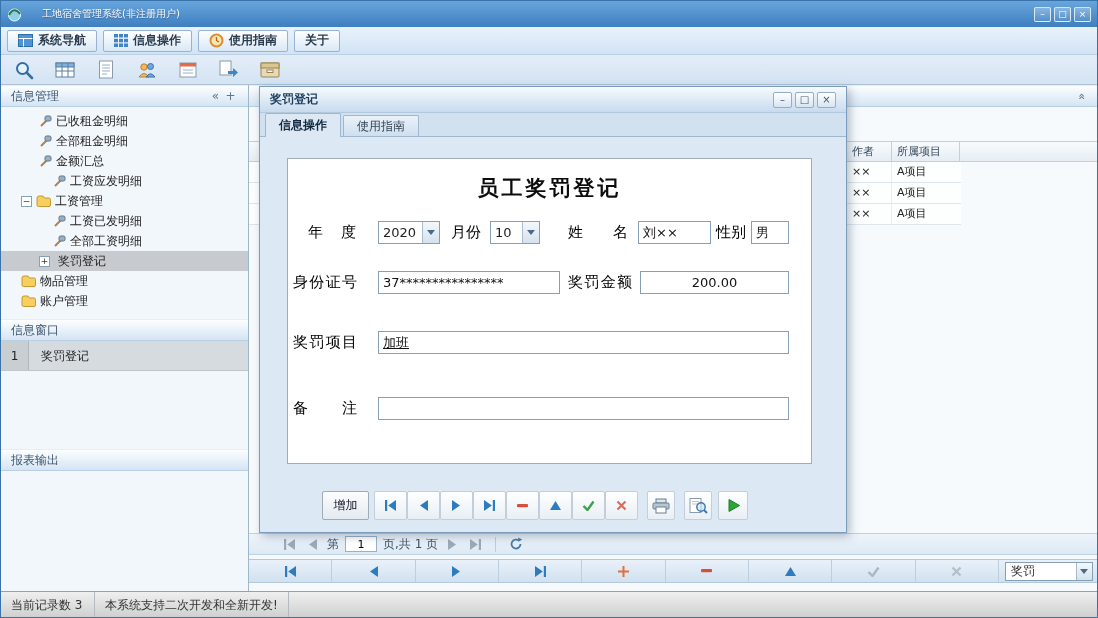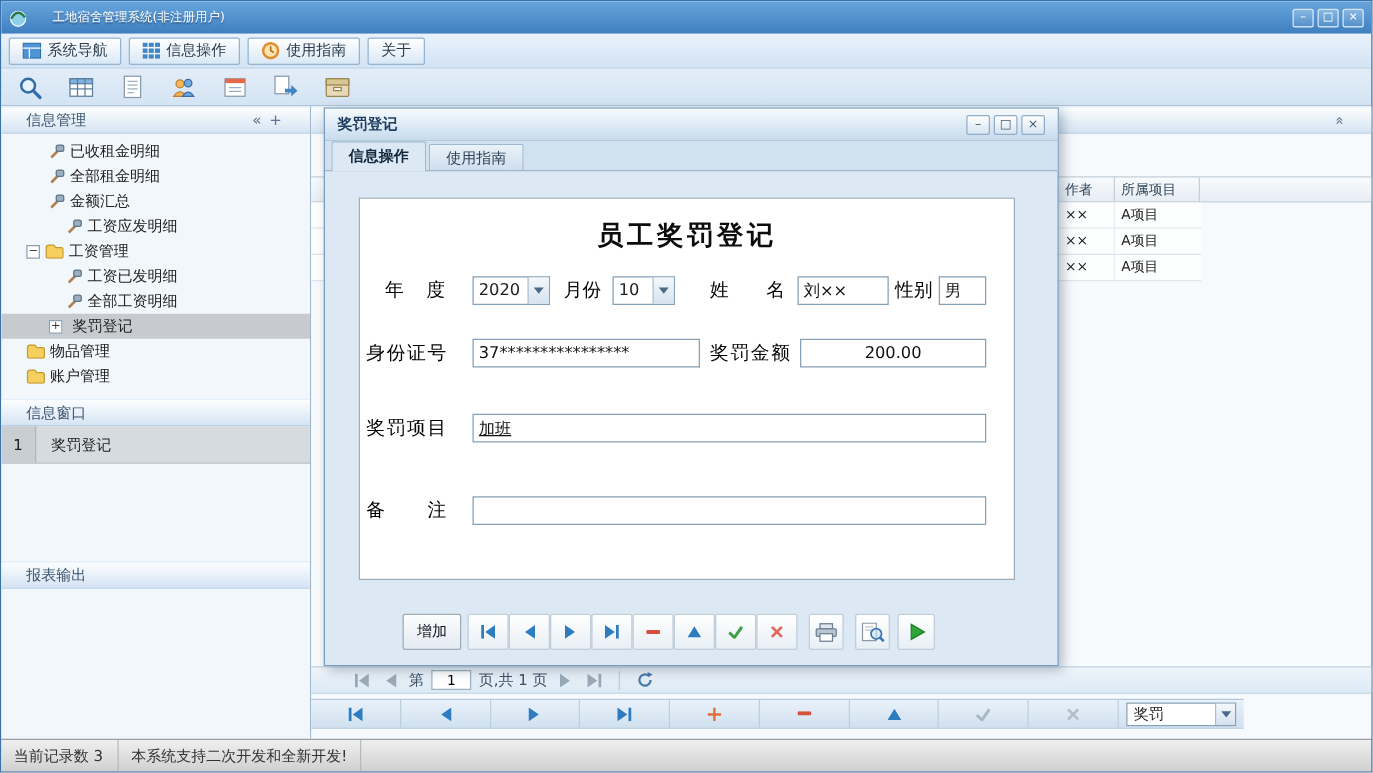--- a/index.html
+++ b/index.html
@@ -8,29 +8,29 @@
   #app{position:relative;width:1098px;height:618px;margin:0 auto;background:#eef3f8;overflow:hidden;border:1px solid #3a72aa}
 
   
   #titlebar{position:absolute;left:0;top:0;width:100%;height:26px;background:linear-gradient(#68a5dd,#3f7fc0);display:flex;align-items:center;padding:0 6px;color:#fff}
   #titlebar .title{margin-left:20px;font-size:10px;text-shadow:0 1px 1px rgba(0,0,0,.35)}
   .winbtns{margin-left:auto;display:flex;gap:3px}
   .winbtn{width:17px;height:15px;border:1px solid rgba(255,255,255,.75);background:linear-gradient(#86b7e4,#5590c9);color:#fff;font-size:9px;line-height:13px;text-align:center;border-radius:2px;cursor:default}
 
   
   #ribbon{position:absolute;left:0;top:26px;width:100%;height:28px;background:linear-gradient(#e9f2fb,#d2e3f4);border-bottom:1px solid #b9cfe3;display:flex;align-items:center;padding:0 6px;gap:6px}
-  .ribbon-tab{display:flex;align-items:center;gap:5px;height:22px;padding:0 10px;border:1px solid #96b4d2;border-radius:2px;background:linear-gradient(#ffffff,#d9e8f6);font-weight:normal;color:#2b3c4e}
+  .ribbon-tab{display:flex;align-items:center;gap:5px;height:22px;padding:0 10px;border:1px solid #96b4d2;border-radius:2px;background:linear-gradient(#ffffff,#d9e8f6);font-weight:bold;color:#2b3c4e}
 
   
   #toolbar{position:absolute;left:0;top:54px;width:100%;height:30px;background:linear-gradient(#e3edf8,#d4e4f3);border-bottom:1px solid #adc2d6;display:flex;align-items:center;padding:0 10px;gap:15px}
   .tool-btn{width:26px;height:25px;display:flex;align-items:center;justify-content:center;border-radius:2px}
 
   
   #sidebar{position:absolute;left:0;top:84px;width:248px;height:506px;background:#f2f7fc;border-right:1px solid #9fb6cb}
-  .panel-header{height:22px;background:linear-gradient(#fcfeff,#d5e4f3);border-top:1px solid #e2eefa;border-bottom:1px solid #b9cfe3;line-height:20px;padding:0 20px;color:#3c566f;display:flex;align-items:center}
+  .panel-header{height:22px;background:linear-gradient(#fcfeff,#d5e4f3);border-top:1px solid #e2eefa;border-bottom:1px solid #b9cfe3;line-height:20px;padding:0 10px;color:#3c566f;display:flex;align-items:center}
   .panel-header .ph-label{flex:1}
   .ph-btn{color:#5a7690;font-size:12px;width:15px;text-align:center;line-height:15px}
   .icon-collapse-left::before{content:"\00AB"}
   .icon-add::before{content:"+"}
   .icon-collapse-up{display:inline-block;transform:rotate(90deg)}
   .icon-collapse-up::before{content:"\00AB"}
 
   #tree{position:absolute;left:0;top:22px;width:100%;height:212px;padding-top:4px;overflow:hidden}
   .tree-item{height:20px;display:flex;align-items:center;white-space:nowrap;cursor:default}
   .tree-item .lbl{margin-left:4px}
@@ -58,21 +58,21 @@
   .gh-cell{position:absolute;top:0;height:20px;border-left:1px solid #c4cfd9;line-height:20px;padding-left:5px;font-size:11px;color:#33475a}
   .gh-end{position:absolute;top:0;height:20px;border-left:1px solid #c4cfd9}
   .grid-row{position:relative;height:21px;width:712px;border-bottom:1px solid #dde5ed;background:#fdfefe}
   .gr-cell{position:absolute;top:0;height:20px;line-height:20px;padding-left:5px;font-size:11px;border-left:1px solid #e6ecf2;color:#222}
 
   #pagerbar{position:absolute;left:0;top:448px;width:850px;height:22px;background:linear-gradient(#eef4fa,#dceaf5);border-top:1px solid #bfd2e2;border-bottom:1px solid #bfd2e2;display:flex;align-items:center;padding-left:32px;gap:6px;color:#3d5166}
   .pg-ico{width:17px;height:16px;display:flex;align-items:center;justify-content:center;color:#9aaab8}
   .pg-input{width:32px;height:16px;border:1px solid #9ab0c4;background:#fff;text-align:center;font-size:11px;font-family:inherit}
   .pg-sep{width:1px;height:15px;background:#bccedd;margin:0 5px}
 
-  #bottombar{position:absolute;left:0;top:474px;width:746px;height:24px;background:linear-gradient(#e9f1f9,#d1e1f0);border-top:1px solid #b3c8db;border-bottom:1px solid #b3c8db;display:flex}
+  #bottombar{position:absolute;left:0;top:474px;width:850px;height:24px;background:linear-gradient(#e9f1f9,#d1e1f0);border-top:1px solid #b3c8db;border-bottom:1px solid #b3c8db;display:flex}
   .bb-seg{flex:1;display:flex;align-items:center;justify-content:center;border-right:1px solid #bccfdf;height:100%}
   .bb-combo{width:100px;display:flex;align-items:center;justify-content:center}
   .combo-sm{width:88px;height:19px;border:1px solid #86a0b8;background:#fff;display:flex;align-items:center}
   .combo-sm .cv{flex:1;padding-left:5px;font-size:12px}
   .combo-sm .ca{width:16px;height:100%;border-left:1px solid #a8bccd;background:linear-gradient(#f4f8fc,#d4e2ee);display:flex;align-items:center;justify-content:center}
   .arrow-dn{width:0;height:0;border:4px solid transparent;border-top:5px solid #4a6a88;margin-top:4px}
 
   
   #statusbar{position:absolute;left:0;top:590px;width:100%;height:27px;background:linear-gradient(#efefef,#cfcfcf);border-top:1px solid #9aa0a6;display:flex;align-items:center;color:#333}
   .sb-cell{padding:0 10px;border-right:1px solid #b4bac0;height:100%;display:flex;align-items:center;white-space:nowrap}

